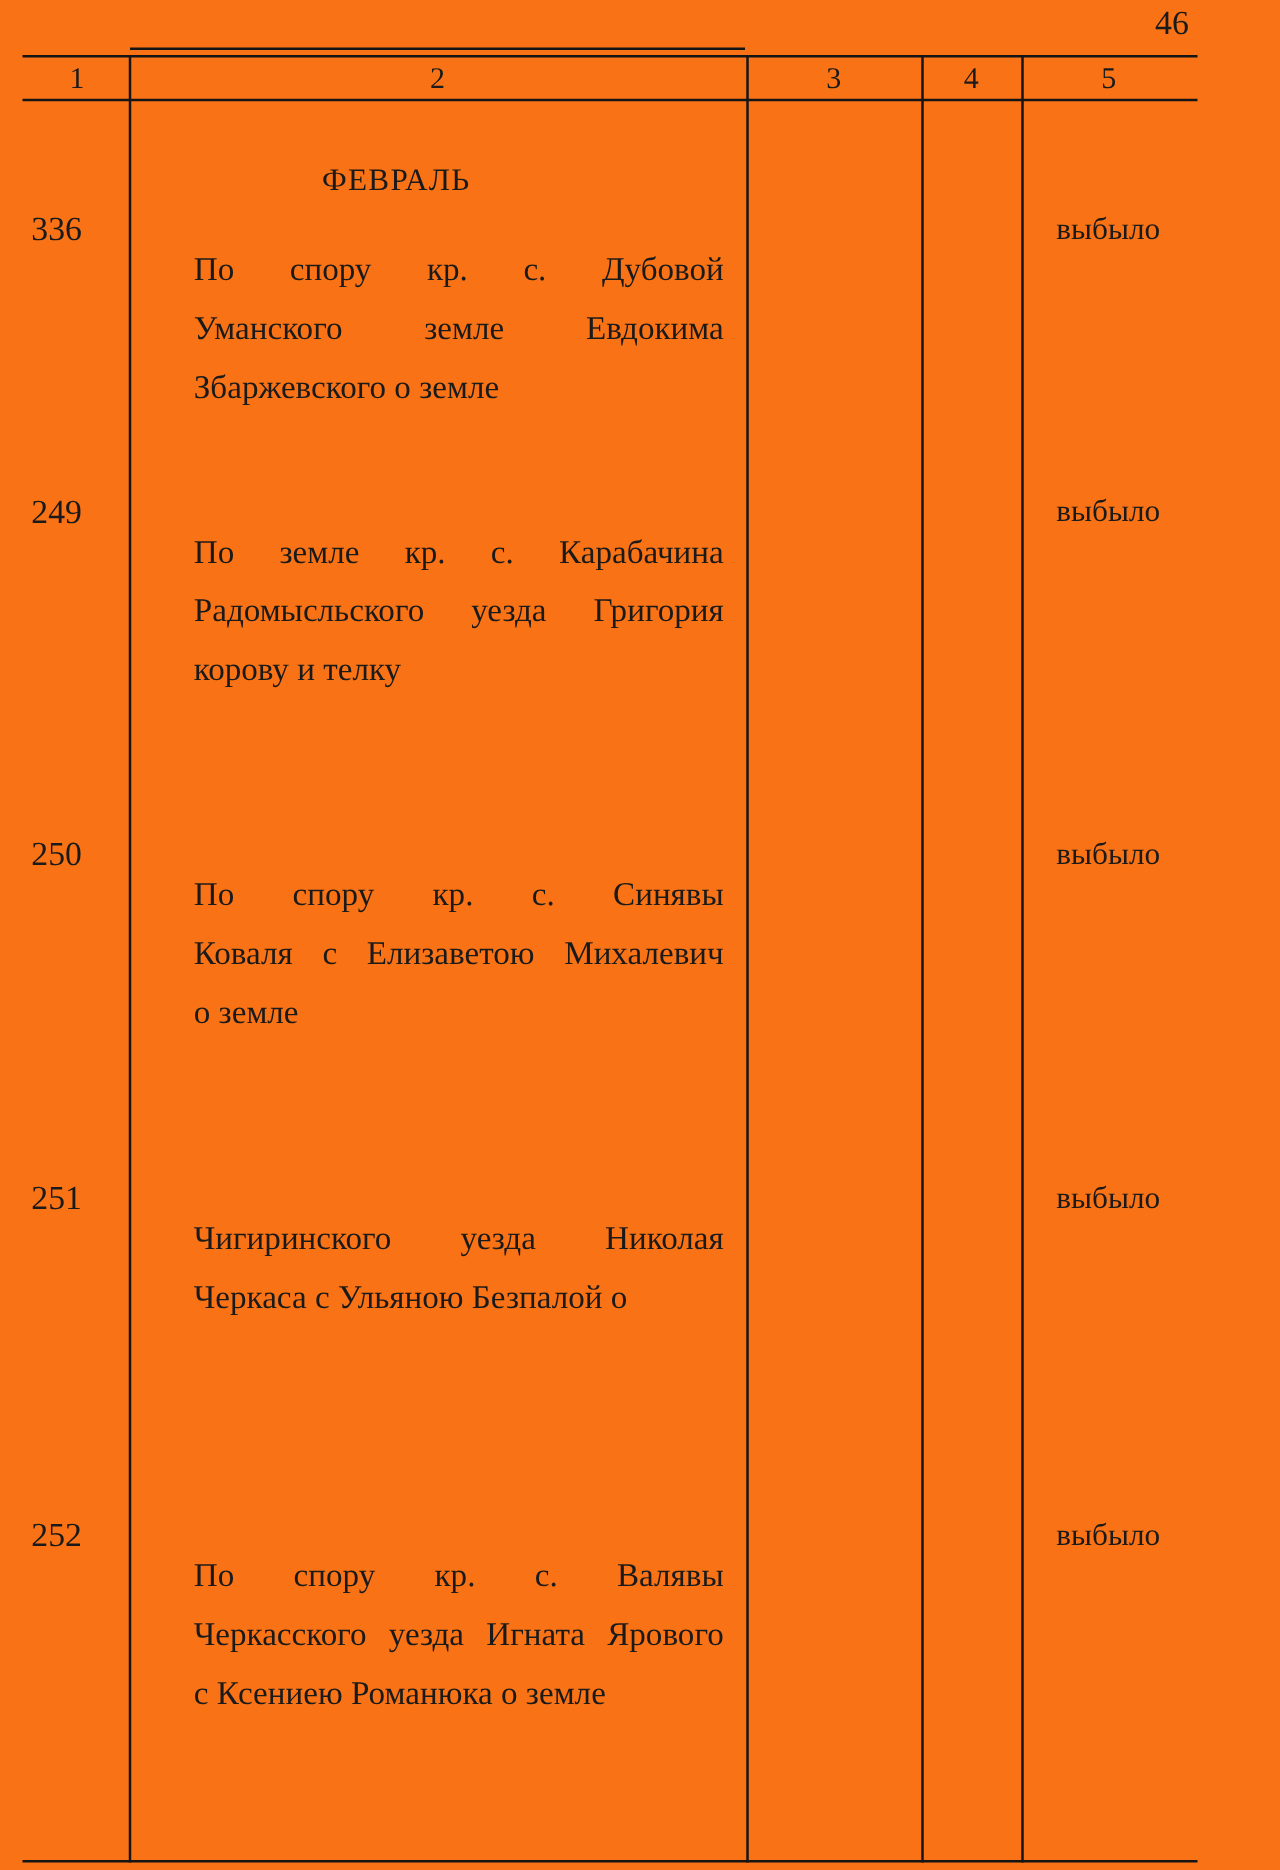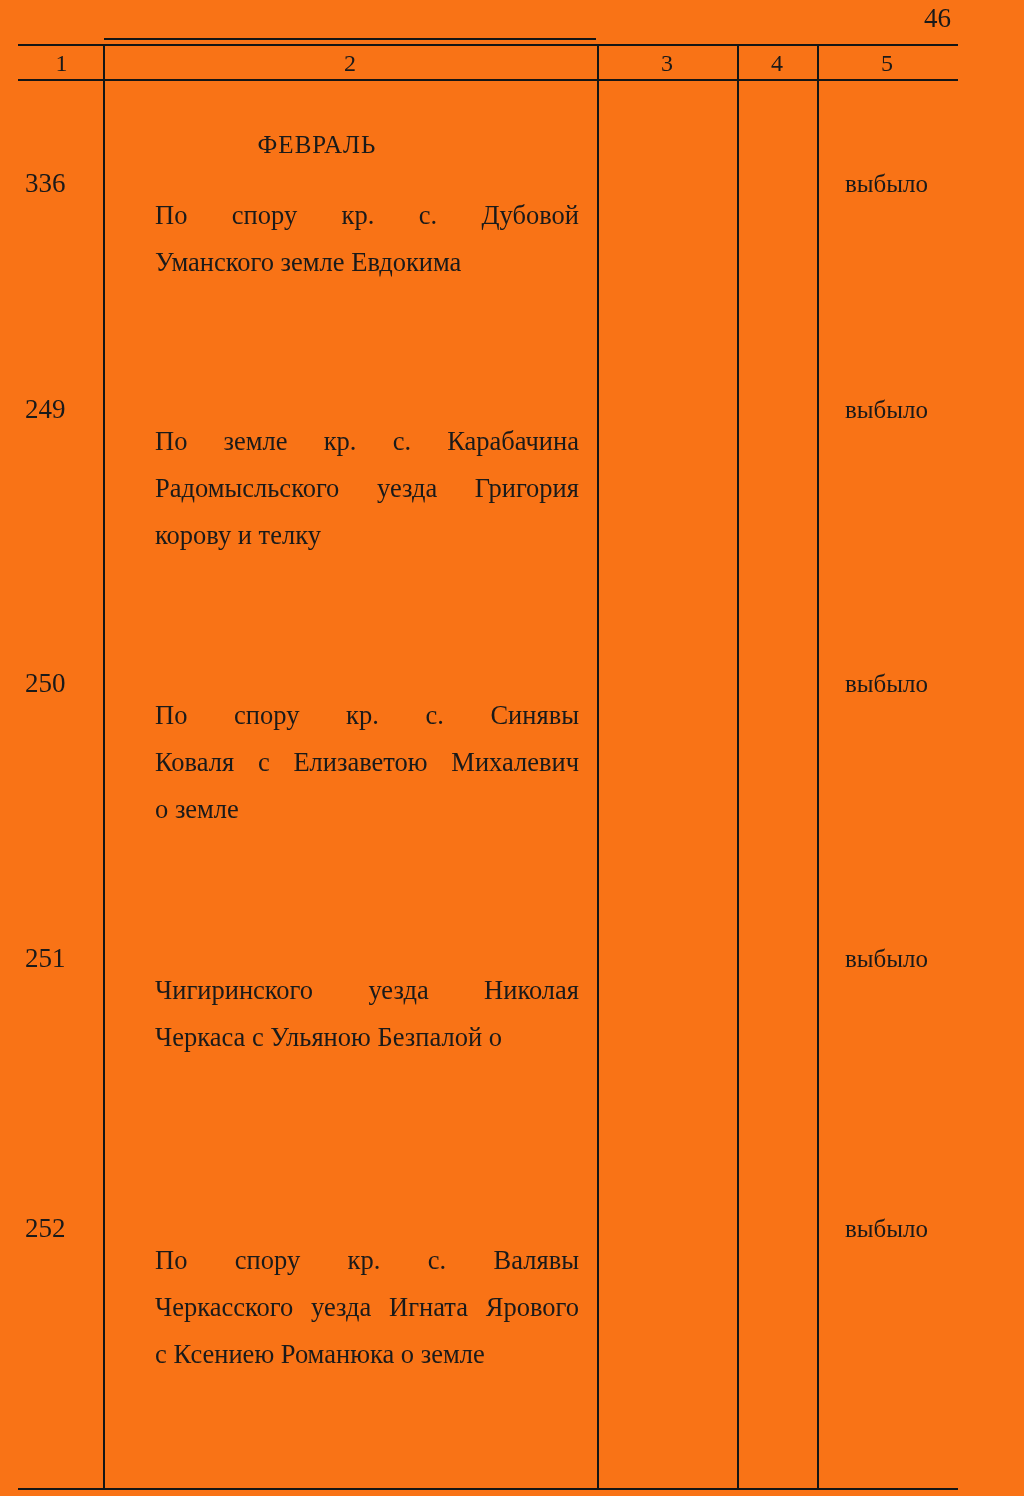--- a/index.html
+++ b/index.html
@@ -96,20 +96,21 @@
   <div class="col-header col-h4">4</div>
   <div class="col-header col-h5">5</div>
 
   <div class="section-header">ФЕВРАЛЬ</div>
 
   <div class="row row-248">
     <div class="row-number">336</div>
     <div class="row-text">
       <div class="line">По спору кр. с. Дубовой</div>
       <div class="line">Уманского земле Евдокима</div>
+      <div class="line">Збаржевского о земле</div>
     </div>
     <div class="row-status">выбыло</div>
   </div>
 
   <div class="row row-249">
     <div class="row-number">249</div>
     <div class="row-text">
       <div class="line">По земле кр. с. Карабачина</div>
       <div class="line">Радомысльского уезда Григория</div>
       <div class="line">корову и телку</div>

